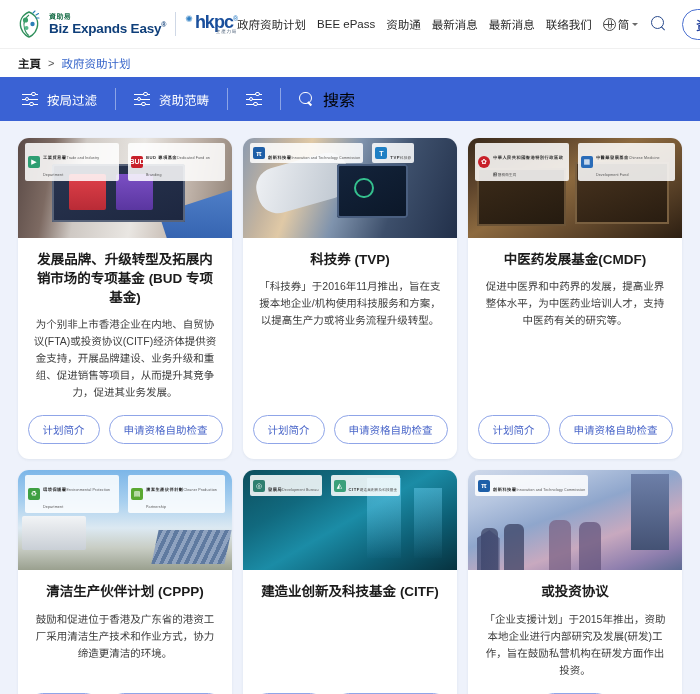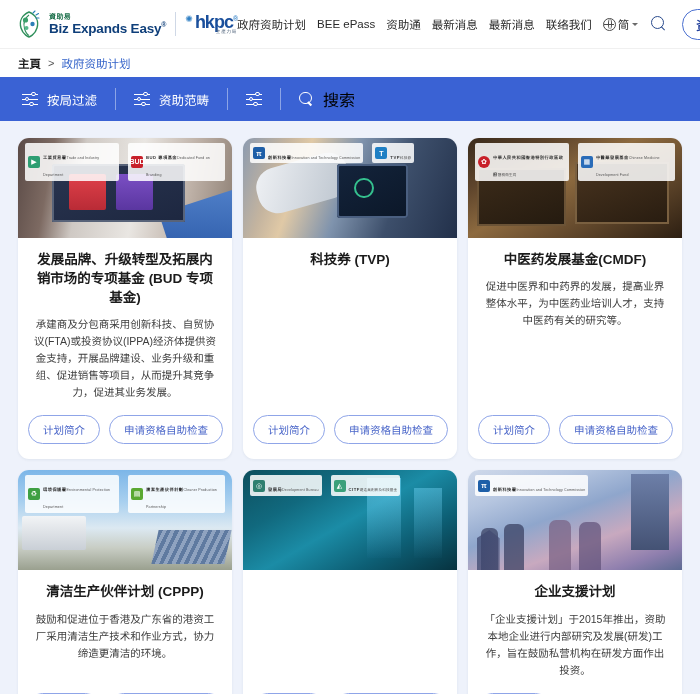--- a/index.html
+++ b/index.html
@@ -231,20 +231,21 @@
   }
   .card-desc {
     font-size: 10.5px;
     color: #3d3d3d;
     text-align: center;
     line-height: 1.62;
     flex: 1 1 auto;
   }
   .card-actions {
     display: flex;
+    justify-content: center;
     gap: 9px;
     padding: 14px 10px 15px 10px;
     flex: 0 0 auto;
   }
   .pill {
     border: 1.2px solid #8fa5e8;
     color: #4a66c9;
     background: #fff;
     border-radius: 15px;
     font-size: 10.5px;
@@ -461,21 +462,21 @@
           <span class="logo-txt"><span class="logo-t1">工業貿易署</span><span class="logo-t2">Trade and Industry Department</span></span>
         </div>
         <div class="logo-chip">
           <span class="logo-glyph" style="background:#c8202a">BUD</span>
           <span class="logo-txt"><span class="logo-t1">BUD 專項基金</span><span class="logo-t2">Dedicated Fund on Branding</span></span>
         </div>
       </div>
     </div>
     <div class="card-body">
       <div class="card-title">发展品牌、升级转型及拓展内销市场的专项基金 (BUD 专项基金)</div>
-      <div class="card-desc">承建商及分包商采用创新科技、自贸协议(FTA)或投资协议(IPPA)经济体提供资金支持，开展品牌建设、业务升级和重组、促进销售等项目，从而提升其竞争力，促进其业务发展。</div>
+      <div class="card-desc">为个别非上市香港企业在内地、自贸协议(FTA)或投资协议(CITF)经济体提供资金支持，开展品牌建设、业务升级和重组、促进销售等项目，从而提升其竞争力，促进其业务发展。</div>
     </div>
     <div class="card-actions">
       <button class="pill">计划简介</button>
       <button class="pill">申请资格自助检查</button>
     </div>
   </div>
 
   <div class="card">
     <div class="card-img">
       <div class="ph ph2">
@@ -487,20 +488,21 @@
           <span class="logo-txt"><span class="logo-t1">創新科技署</span><span class="logo-t2">Innovation and Technology Commission</span></span>
         </div>
         <div class="logo-chip">
           <span class="logo-glyph" style="background:#1f7fc4">T</span>
           <span class="logo-txt"><span class="logo-t1">TVP</span><span class="logo-t2">科技券</span></span>
         </div>
       </div>
     </div>
     <div class="card-body">
       <div class="card-title">科技券 (TVP)</div>
+      <div class="card-desc">「科技券」于2016年11月推出，旨在支援本地企业/机构使用科技服务和方案，以提高生产力或将业务流程升级转型。</div>
     </div>
     <div class="card-actions">
       <button class="pill">计划简介</button>
       <button class="pill">申请资格自助检查</button>
     </div>
   </div>
 
   <div class="card">
     <div class="card-img">
       <div class="ph ph3"></div>
@@ -557,20 +559,21 @@
           <span class="logo-glyph" style="background:#2f7f6f">◎</span>
           <span class="logo-txt"><span class="logo-t1">發展局</span><span class="logo-t2">Development Bureau</span></span>
         </div>
         <div class="logo-chip">
           <span class="logo-glyph" style="background:#3aa07a">◭</span>
           <span class="logo-txt"><span class="logo-t1">CITF</span><span class="logo-t2">建造業創新及科技基金</span></span>
         </div>
       </div>
     </div>
     <div class="card-body">
+      <div class="card-title">建造业创新及科技基金 (CITF)</div>
     </div>
     <div class="card-actions">
       <button class="pill">计划简介</button>
       <button class="pill">申请资格自助检查</button>
     </div>
   </div>
 
   <div class="card">
     <div class="card-img">
       <div class="ph ph6">
@@ -580,21 +583,21 @@
           <span class="fig f4"></span>
         </div>
       <div class="logo-row">
         <div class="logo-chip">
           <span class="logo-glyph" style="background:#1e5fa8">π</span>
           <span class="logo-txt"><span class="logo-t1">創新科技署</span><span class="logo-t2">Innovation and Technology Commission</span></span>
         </div>
       </div>
     </div>
     <div class="card-body">
-      <div class="card-title">企业支援计划</div>
+      <div class="card-title">或投资协议</div>
       <div class="card-desc">「企业支援计划」于2015年推出，资助本地企业进行内部研究及发展(研发)工作，旨在鼓励私营机构在研发方面作出投资。</div>
     </div>
     <div class="card-actions">
       <button class="pill">计划简介</button>
     </div>
   </div>
 
 </div>
 
 </body></html>

